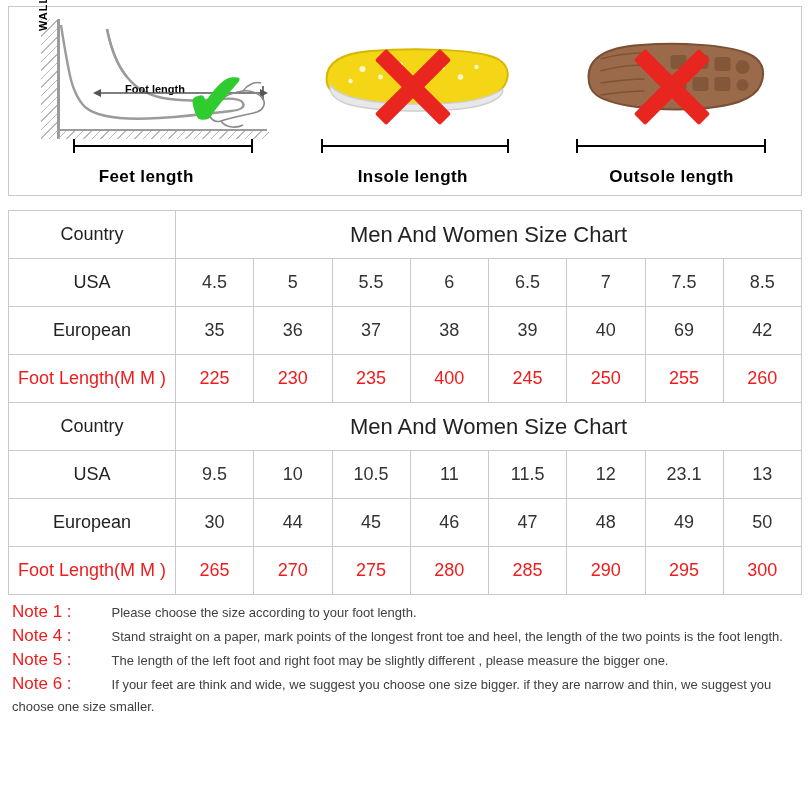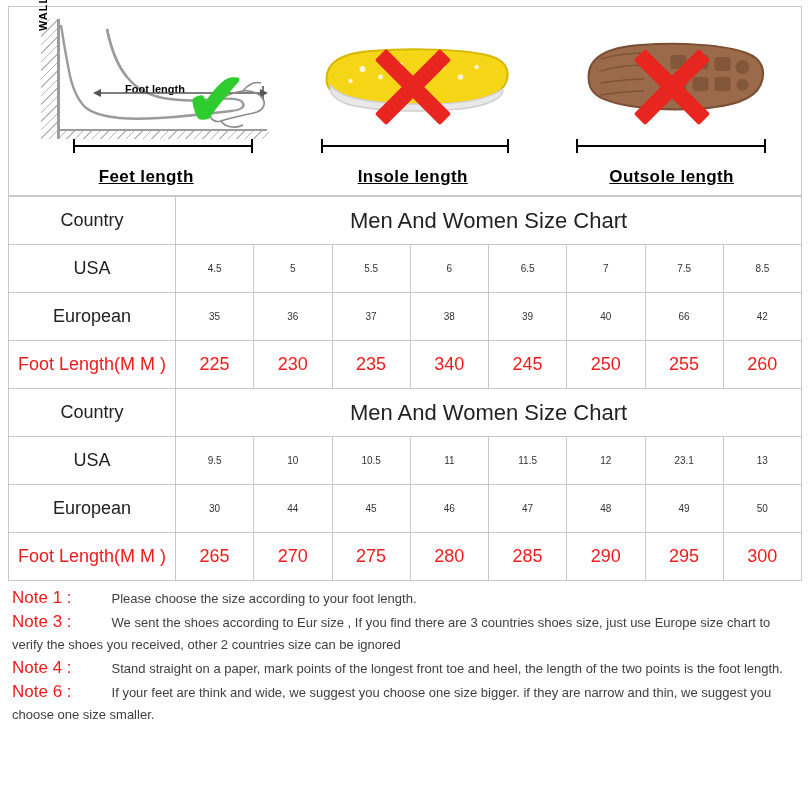--- a/index.html
+++ b/index.html
@@ -38,21 +38,20 @@
   .illus-cell.first { flex: 1.06 1 0; }
   .illus-caption {
     position: absolute;
     bottom: 8px;
     left: 0;
     right: 0;
     text-align: center;
     font-size: 17px;
     font-weight: bold;
     letter-spacing: .4px;
-    text-decoration: underline;
   }
   .measure-bar {
     position: absolute;
     bottom: 42px;
     height: 14px;
   }
   .measure-bar:before, .measure-bar:after {
     content: "";
     position: absolute;
     top: 0;
@@ -169,29 +168,30 @@
     width: 16px;
     height: 92px;
     background: #e8251f;
     border-radius: 2px;
   }
   .red-x:before { transform: translateX(-50%) rotate(45deg); }
   .red-x:after  { transform: translateX(-50%) rotate(-45deg); }
 
   
   .size-table {
+    margin-top: 14px;
     border-collapse: collapse;
     width: 794px;
     table-layout: fixed;
   }
   .size-table td {
     border: 1px solid #c9c9c9;
     text-align: center;
     height: 45px;
-    font-size: 10px;
+    font-size: 18px;
     color: #333;
   }
   .size-table td.head {
     width: 164px;
     font-size: 18px;
     color: #222;
   }
   .size-table td.title {
     font-size: 22px;
     color: #222;
@@ -333,29 +333,29 @@
         <td>8.5</td>
       </tr>
       <tr>
         <td class="head">European</td>
         <td>35</td>
         <td>36</td>
         <td>37</td>
         <td>38</td>
         <td>39</td>
         <td>40</td>
-        <td>66</td>
+        <td>69</td>
         <td>42</td>
       </tr>
       <tr class="red">
         <td class="head">Foot Length(M M )</td>
         <td>225</td>
         <td>230</td>
         <td>235</td>
-        <td>340</td>
+        <td>400</td>
         <td>245</td>
         <td>250</td>
         <td>255</td>
         <td>260</td>
       </tr>
 
       <tr>
         <td class="head">Country</td>
         <td class="title" colspan="8">Men And Women Size Chart</td>
       </tr>
@@ -393,23 +393,23 @@
         <td>300</td>
       </tr>
     </tbody>
   </table>
 
   <div class="notes">
     <div class="note">
       <span>Note 1 :</span><span class="body">Please choose the size according to your foot length.</span>
     </div>
     <div class="note">
-      <span>Note 3 :</span><span class="body">We sent the shoes according to Eur size , If you find there are 3 countries shoes size, just use Europe size chart to verify the shoes you received, other 2 countries size can be ignored</span>
+      <span>Note 4 :</span><span class="body">Stand straight on a paper, mark points of the longest front toe and heel, the length of the two points is the foot length.</span>
     </div>
     <div class="note">
-      <span>Note 4 :</span><span class="body">Stand straight on a paper, mark points of the longest front toe and heel, the length of the two points is the foot length.</span>
+      <span>Note 5 :</span><span class="body">The length of the left foot and right foot may be slightly different , please measure the bigger one.</span>
     </div>
     <div class="note">
       <span>Note 6 :</span><span class="body">If your feet are think and wide, we suggest you choose one size bigger. if they are narrow and thin, we suggest you choose one size smaller.</span>
     </div>
   </div>
 
 </div>
 
 </body></html>

